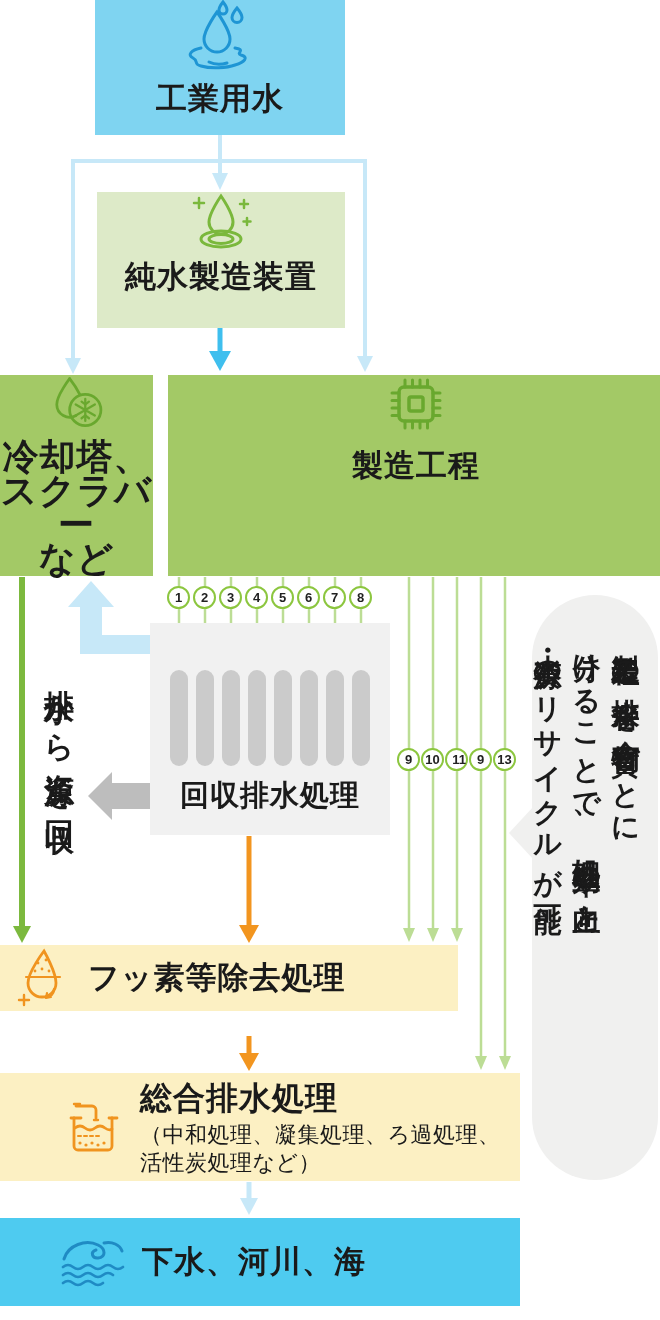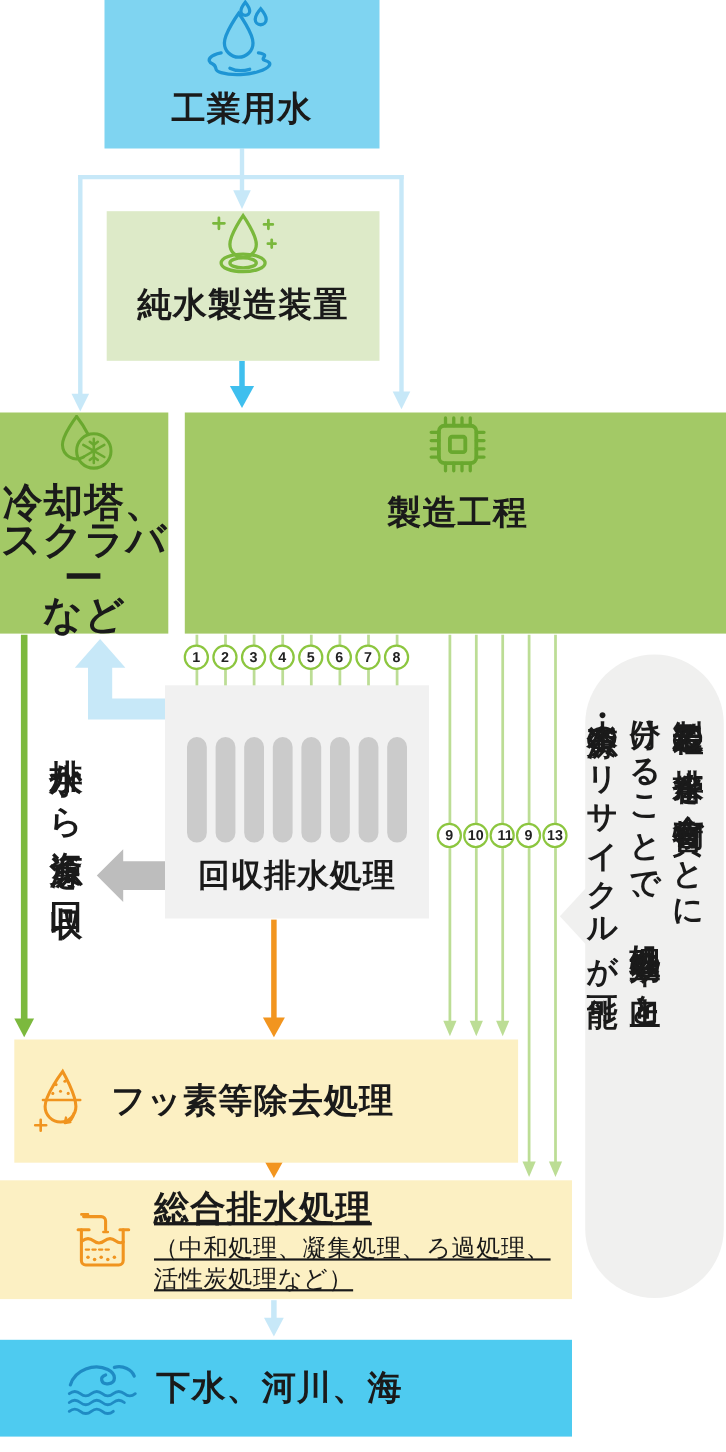--- a/index.html
+++ b/index.html
@@ -204,38 +204,38 @@
   <span class="num-circle" style="left:271px;top:586px;">5</span>
   <span class="num-circle" style="left:297px;top:586px;">6</span>
   <span class="num-circle" style="left:323px;top:586px;">7</span>
   <span class="num-circle" style="left:349px;top:586px;">8</span>
   <span class="num-circle" style="left:397px;top:748px;">9</span>
   <span class="num-circle" style="left:421px;top:748px;">10</span>
   <span class="num-circle" style="left:445px;top:748px;text-align:right;">11</span>
   <span class="num-circle" style="left:469px;top:748px;">9</span>
   <span class="num-circle" style="left:493px;top:748px;">13</span>
 
-  <div class="box yellow row-box fluoride-box" style="left:13px;top:945px;width:458px;height:112px;padding-left:16px;">
+  <div class="box yellow row-box fluoride-box" style="left:0;top:945px;width:458px;height:66px;padding-left:16px;">
     <svg width="52" height="62" viewBox="0 0 52 62" fill="none" stroke="#F0941F" stroke-width="2.8" stroke-linecap="round">
       <path d="M28 4 C28 4 12 25 12 36 A14 14 0 0 0 40 36 C40 25 28 4 28 4 Z"></path>
       <path d="M10 30 h34" stroke-width="2.2"></path>
       <g fill="#F0941F" stroke="none">
         <circle cx="22" cy="16" r="1.4"></circle>
           <circle cx="30" cy="13" r="1.4"></circle>
         <circle cx="26" cy="22" r="1.4"></circle>
           <circle cx="33" cy="24" r="1.4"></circle>
           <circle cx="19" cy="24" r="1.4"></circle>
       </g>
       <path d="M30 51 a9 9 0 0 0 8 -9 M30 51 l5 -1 M30 51 l1 -5" stroke-width="2.2"></path>
       <path d="M8 48 v10 M3 53 h10" stroke-width="2.4"></path>
     </svg>
     <div class="box-label">フッ素等除去処理</div>
   </div>
 
-  <div class="box yellow row-box comp-box" style="left:0;top:1073px;width:520px;height:108px;text-decoration:underline;">
+  <div class="box yellow row-box comp-box" style="left:0;top:1073px;width:520px;height:108px;">
     <svg width="52" height="58" viewBox="0 0 52 58" fill="none" stroke="#F0941F" stroke-width="2.8" stroke-linecap="round">
       <path d="M6 20 v28 a4 4 0 0 0 4 4 h30 a4 4 0 0 0 4 -4 v-28"></path>
       <path d="M3 20 h10 M41 20 h8"></path>
       <path d="M8 8 h16 a4 4 0 0 1 4 4 v8"></path>
       <path d="M6 6 h6 M26 22 h4" stroke-width="2.4"></path>
       <path d="M7 30 q5 -4 10 0 q5 4 10 0 q5 -4 10 0 q4 3 7 1"></path>
       <path d="M10 38 h24" stroke-dasharray="3 3" stroke-width="2"></path>
       <g fill="#F0941F" stroke="none">
         <circle cx="12" cy="45" r="1.6"></circle>
           <circle cx="18" cy="47" r="1.6"></circle>

